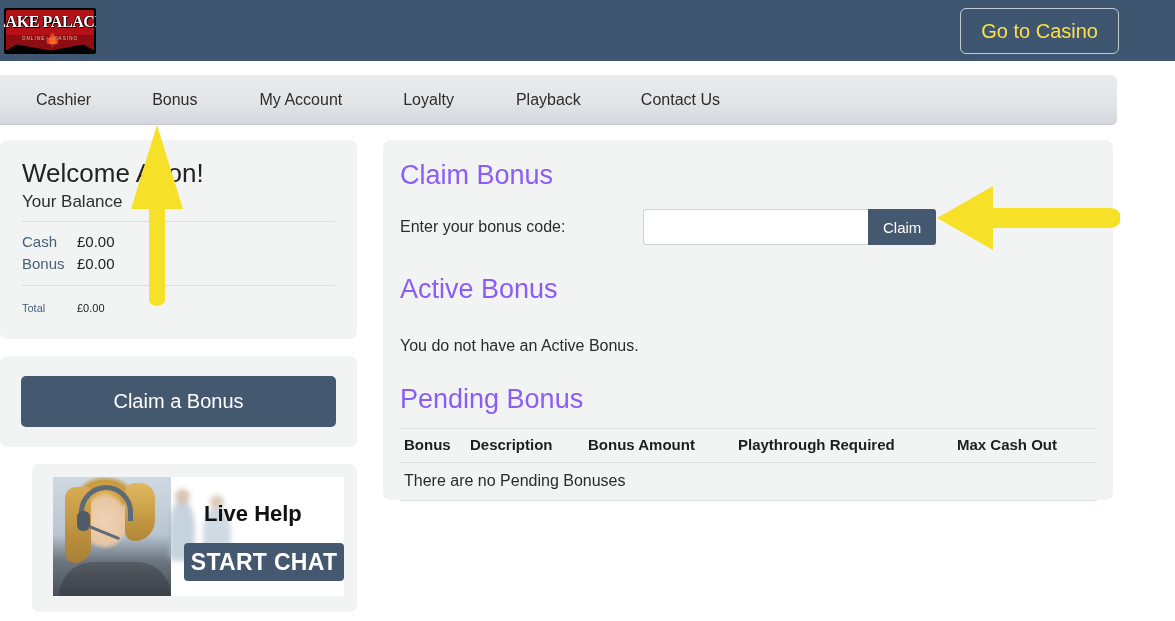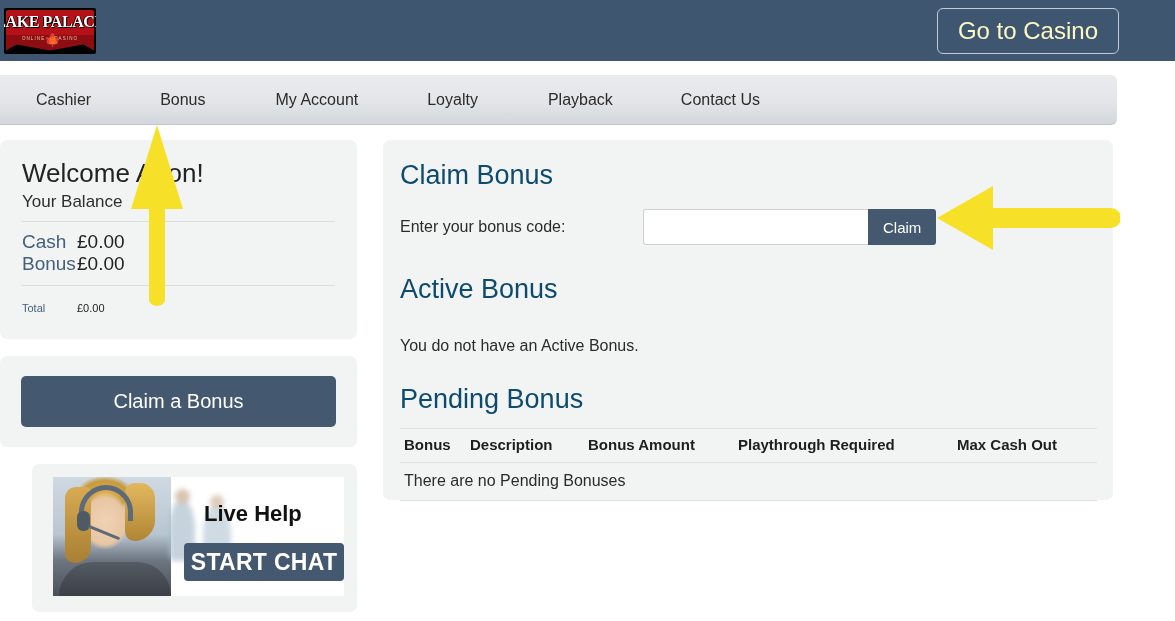--- a/index.html
+++ b/index.html
@@ -86,41 +86,41 @@
     line-height: 12px;
     text-shadow: 0 0 1px #fff;
   }
 
   .casino-btn {
     margin-right: 56px;
     padding: 10px 20px;
     border: 1px solid #c3ccd6;
     border-radius: 6px;
     background: transparent;
-    color: #fef9c3;
-    font-size: 24px;
+    color: #fde047;
+    font-size: 20px;
     line-height: 24px;
     font-family: "Liberation Sans", sans-serif;
     cursor: pointer;
     white-space: nowrap;
   }
 
   
   .navbar {
     position: absolute;
     top: 75px; left: 0;
     width: 1117px;
     height: 50px;
     background: linear-gradient(to bottom, #e9ebed 0%, #e3e5e8 55%, #d3d7dc 100%);
     border-radius: 0 6px 6px 0;
     border-bottom: 1px solid #c5c9ce;
     display: flex;
     align-items: center;
     padding-left: 36px;
-    gap: 8px;
+    gap: 0;
   }
   .nav-item {
     font-size: 16px;
     color: #2c2c2c;
     cursor: pointer;
     white-space: nowrap;
     padding: 0;
   }
   .nav-item + .nav-item { margin-left: 0; }
 
@@ -147,21 +147,21 @@
   .balance-label {
     font-size: 17px;
     color: #2e2e2e;
     margin-top: 3px;
     padding-bottom: 9px;
     border-bottom: 1px solid #dcdddd;
   }
   .balance-rows { padding: 9px 0 10px 0; border-bottom: 1px solid #dcdddd; }
   .balance-row {
     display: flex;
-    font-size: 19px;
+    font-size: 15px;
     line-height: 22px;
     color: #47607a;
   }
   .balance-row .bkey { width: 55px; }
   .balance-row .bval { color: #222; }
   .balance-total {
     display: flex;
     font-size: 11px;
     line-height: 22px;
     color: #47607a;
@@ -284,21 +284,21 @@
     top: 140px;
     left: 383px;
     width: 730px;
     height: 360px;
     background: #f2f3f3;
     border-radius: 7px;
     padding: 18px 21px 0 17px;
   }
   .section-title {
     font-size: 27px;
-    color: #0c4a6e;
+    color: #8b5cf6;
     font-weight: normal;
     line-height: 34px;
   }
   .code-row {
     display: flex;
     align-items: center;
     margin-top: 17px;
     height: 36px;
   }
   .code-label {

